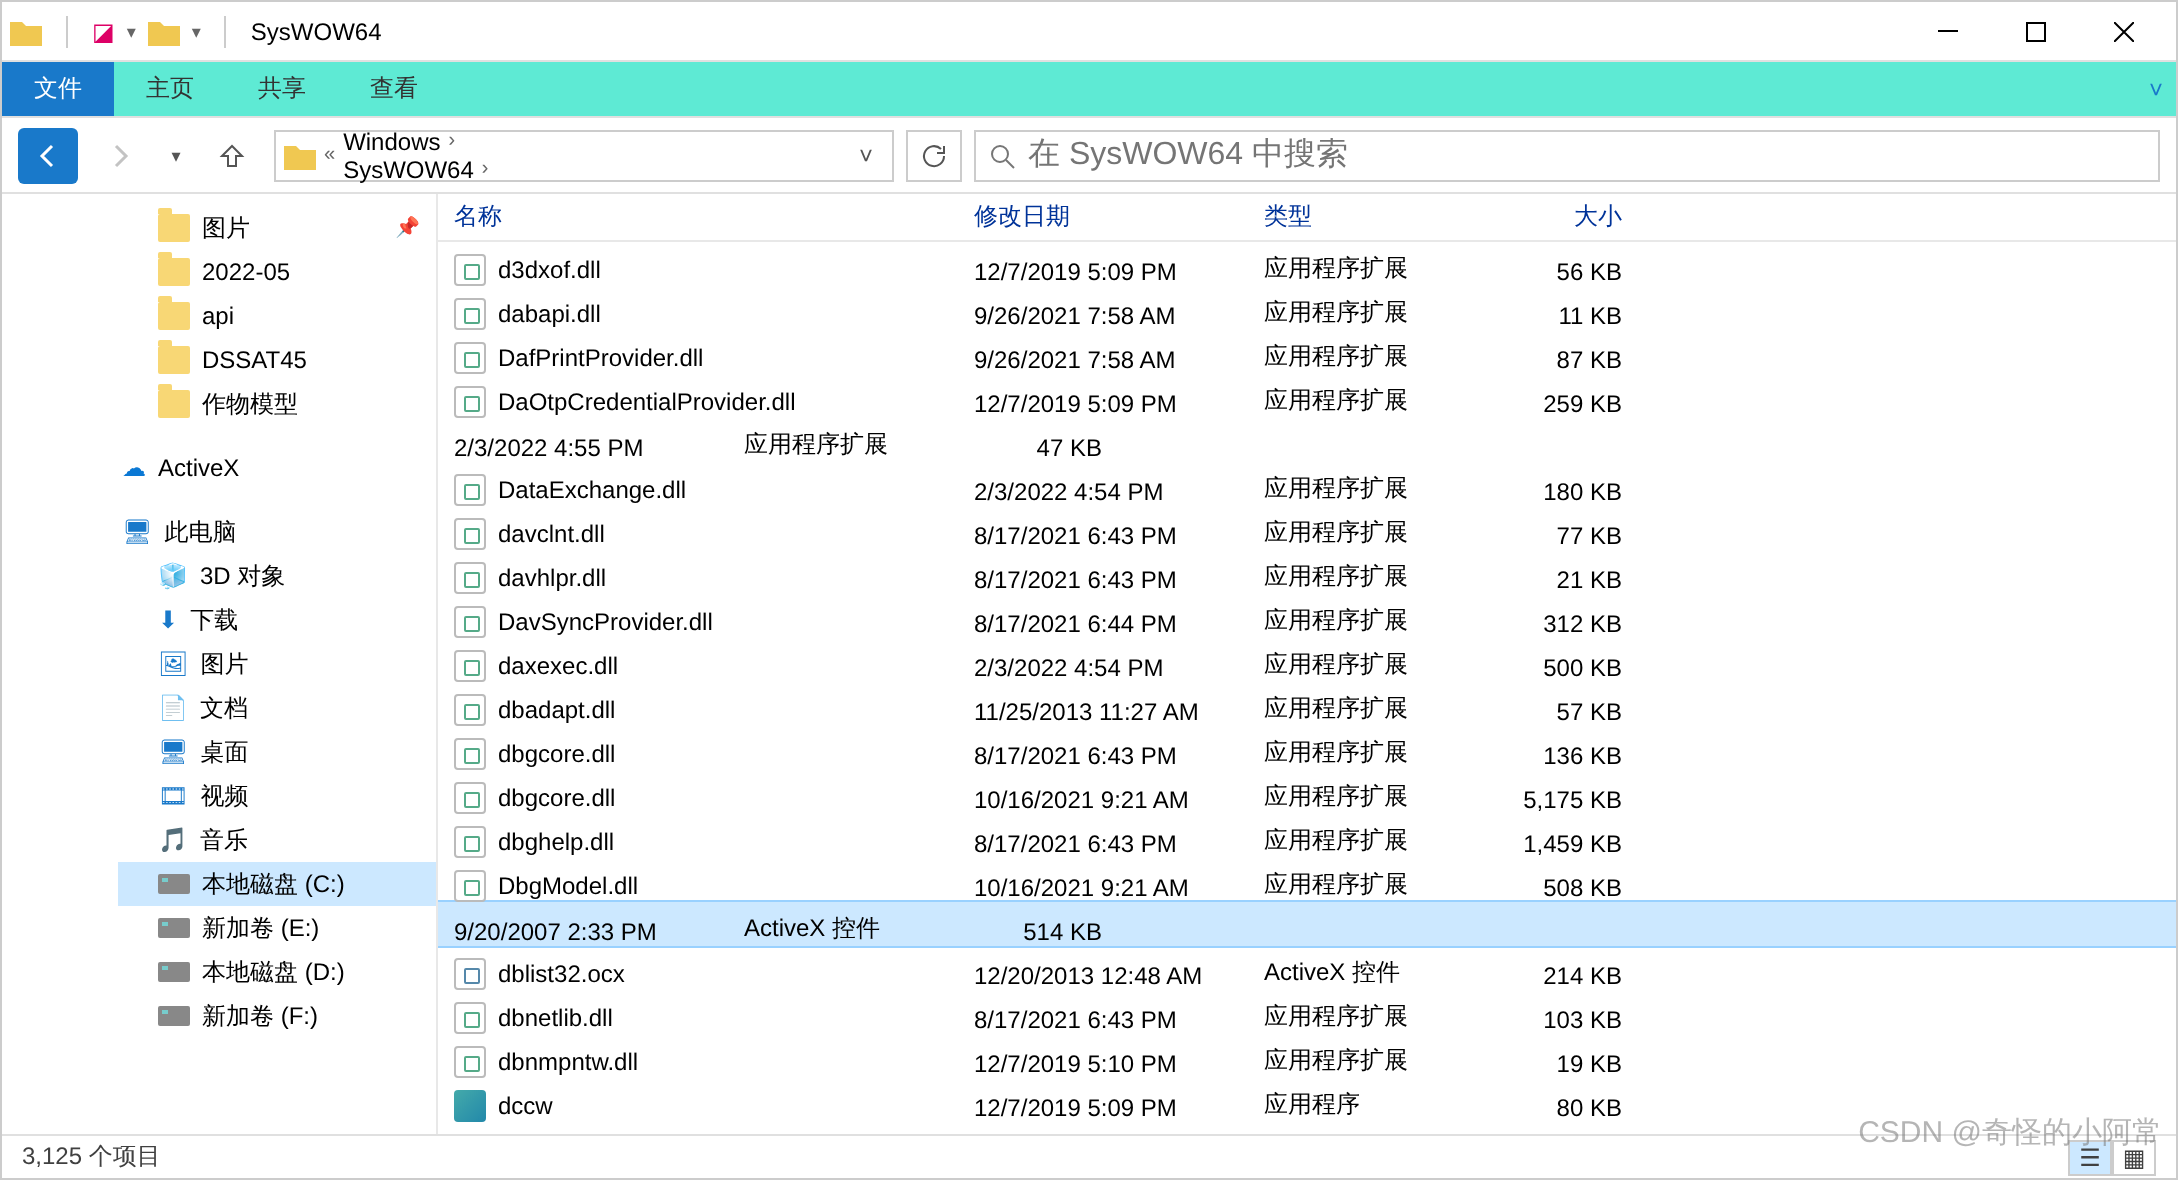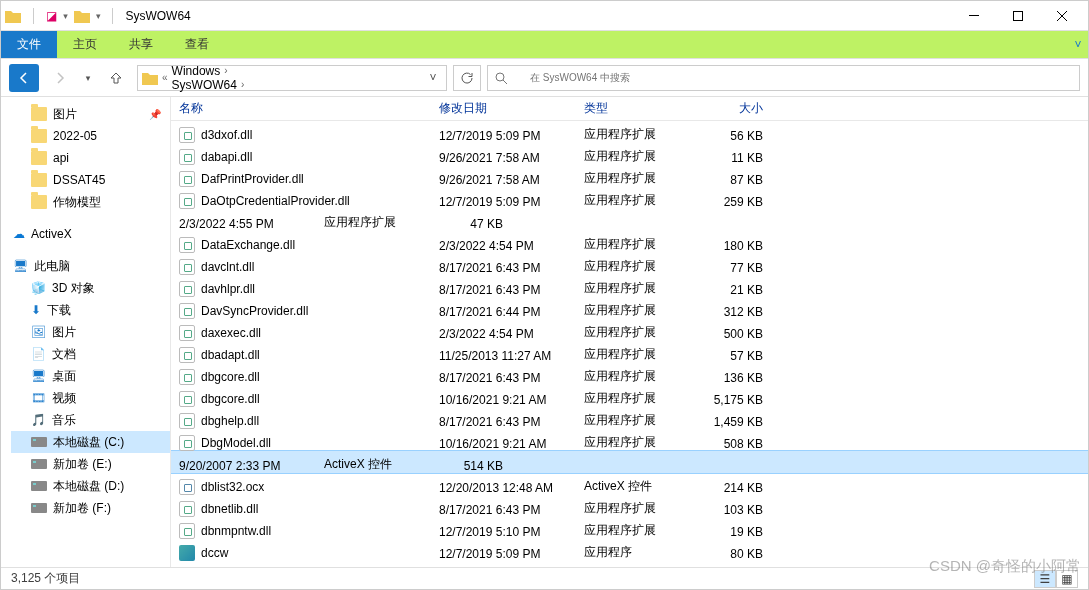--- a/index.html
+++ b/index.html
@@ -8,41 +8,41 @@
 
 
 .titlebar { height: 30px; background: #fff; display: flex; align-items: center; padding: 0 4px; border-bottom: 1px solid #e0e0e0; }
 .titlebar .tb-icons { display: flex; gap: 6px; align-items: center; }
 .titlebar .tb-folder { color: #f0c851; }
 .titlebar .tb-divider { width: 1px; height: 16px; background: #ccc; margin: 0 6px; }
 .titlebar .tb-title { flex: 1; padding-left: 6px; }
 .titlebar .sysbtn { width: 44px; height: 28px; display: flex; align-items: center; justify-content: center; }
 
 
-.ribbon { height: 28px; background: #bef264; display: flex; align-items: stretch; border-bottom: 1px solid #e0e0e0; }
+.ribbon { height: 28px; background: #5eead4; display: flex; align-items: stretch; border-bottom: 1px solid #e0e0e0; }
 .ribbon .tab { padding: 0 16px; display: flex; align-items: center; color: #333; cursor: pointer; }
 .ribbon .tab.file { background: #1979ca; color: #fff; }
 .ribbon .ctrl-small { margin-left: auto; width: 20px; display:flex; align-items:center; justify-content:center; color:#1979ca; }
 
 
 .navbar { height: 38px; display: flex; align-items: center; gap: 6px; padding: 4px 8px; border-bottom: 1px solid #e0e0e0; }
 .navbtn { width: 30px; height: 28px; border-radius: 3px; display: flex; align-items: center; justify-content: center; cursor: pointer; }
 .navbtn.disabled { opacity: .35; cursor: default; }
 .navbtn.back { background: #1979ca; color: #fff; }
 .up-icon { width: 14px; height: 14px; }
 .addrbox { flex: 0 0 310px; height: 26px; border: 1px solid #ccc; display: flex; align-items: center; padding: 0 4px; gap: 4px; }
 .addrbox .crumb { display: flex; align-items: center; gap: 4px; white-space: nowrap; cursor: pointer; }
 .addrbox .chev { color: #666; font-size: 10px; }
 .addrbox .addr-dd { margin-left:auto; width:18px; text-align:center; color:#555; cursor:pointer; }
 .refresh-btn { width: 28px; height: 26px; border: 1px solid #ccc; display:flex; align-items:center; justify-content:center; cursor:pointer; }
 .searchbox { flex: 1; height: 26px; border: 1px solid #ccc; display: flex; align-items: center; padding: 0 6px; gap: 6px; color: #767676; }
-.searchbox input { border: none; outline: none; flex: 1; font-size: 10px; background: transparent; margin-left: 16px; }
-
-
-.body-split { flex: 1; display: flex; min-height: 0; }
+.searchbox input { border: none; outline: none; flex: 1; font-size: 16px; background: transparent; }
+
+
+.body-split { flex: 1; display: flex; min-height: 0; padding-left: 48px; }
 
 
 .navpane { width: 170px; border-right: 1px solid #e8e8e8; padding: 6px 0 6px 10px; overflow: hidden; position: relative; }
 .nav-item { display: flex; align-items: center; height: 22px; gap: 6px; cursor: pointer; padding-left: 16px; white-space: nowrap; }
 .nav-item .pin { color:#888; font-size:10px; margin-left:auto; margin-right:8px; }
 .nav-item.lvl0 { padding-left: 2px; }
 .nav-item.lvl1 { padding-left: 20px; }
 .nav-item.selected { background: #cce8ff; }
 .nav-spacer { height: 10px; }
 .folder-ic { width: 16px; height: 14px; display:inline-block; background:#f8d775; border-radius:1px; position:relative; }

